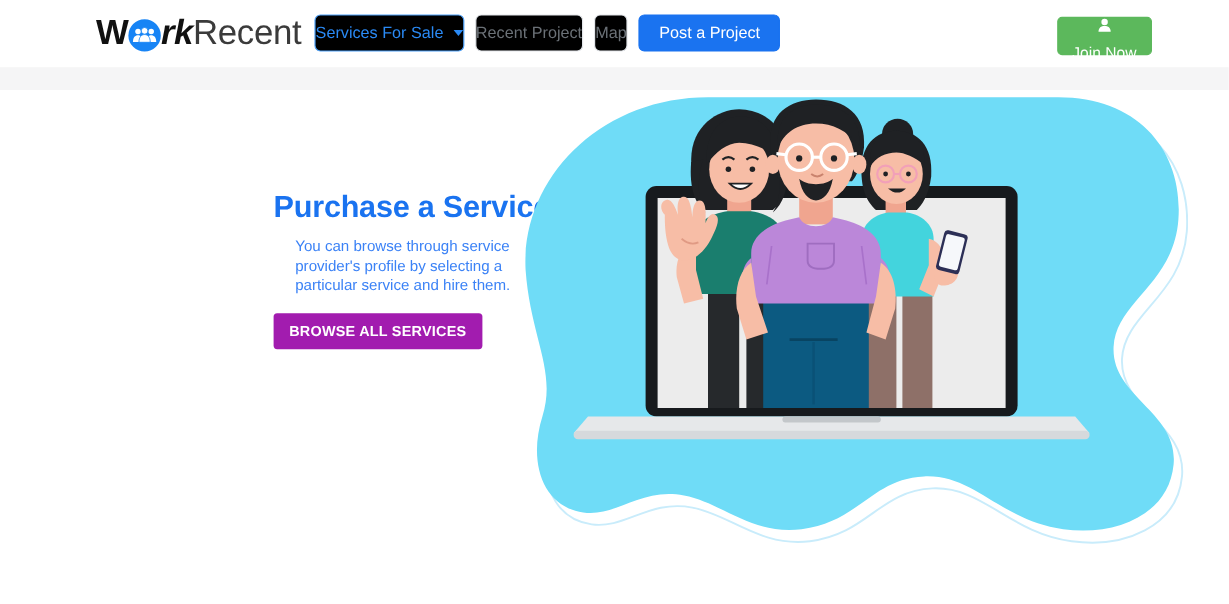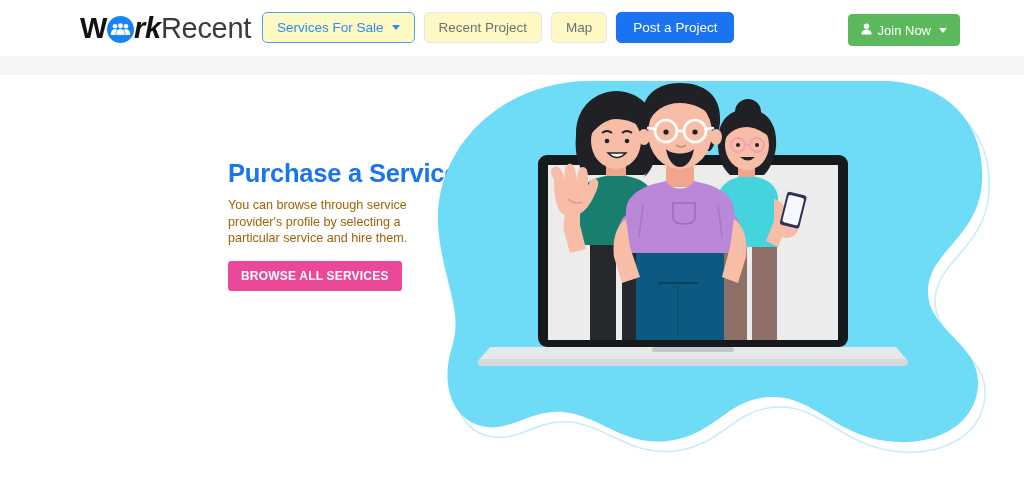--- a/index.html
+++ b/index.html
@@ -30,42 +30,42 @@
   .logo-circle {
     width: 27px; height: 27px; border-radius: 50%;
     background: #1784f5;
     display: inline-flex; align-items: center; justify-content: center;
     margin: 0 0px; position: relative; top: 1px;
   }
 
   
   .nav { position: absolute; left: 262px; top: 12px; display: flex; align-items: center; gap: 9px; }
   .navbtn {
-    height: 31px; padding: 0 14px;
+    height: 31px; padding: 0 0;
     display: inline-flex; align-items: center; gap: 6px;
     border: 1px solid #e3e6ea; border-radius: 5px;
-    background: #fef9c3; color: #6b7177;
+    background: #000000; color: #6b7177;
     font-size: 13.5px; line-height: 29px; white-space: nowrap;
     cursor: pointer;
   }
   .navbtn.active { border-color: #4da0f7; color: #2a8af5; }
   .navbtn.primary { background: #1a73f0; border-color:#1a73f0; color: #ffffff; padding: 0 16px; }
   .caret {
     width: 0; height: 0; display:inline-block;
     border-left: 4.5px solid transparent; border-right: 4.5px solid transparent;
     border-top: 5px solid currentColor; margin-left: 2px;
   }
 
   
   .auth { position: absolute; right: 64px; top: 14px; display: flex; align-items: center; gap: 8px; }
   .btn-join {
     height: 32px; padding: 0 12px;
     display: inline-flex; align-items: center; gap: 6px;
     background: #5cb85c; border: 1px solid #5cb85c; border-radius: 4px;
-    color: #ffffff; font-size: 13px; cursor: pointer; white-space: nowrap;
+    color: #ffffff; font-size: 13px; cursor: pointer; white-space: nowrap; flex-direction: column;
   }
   .btn-login {
     height: 28px; padding: 0 12px;
     display: inline-flex; align-items: center; gap: 6px;
     background: #ffffff; border: 1px solid #dfe3e8; border-radius: 4px;
     color: #33373b; font-size: 13px; cursor: pointer; white-space: nowrap;
   }
 
   
   .subbar {
@@ -75,25 +75,25 @@
 
   
   .hero { position: absolute; top: 75px; left: 0; width: 1024px; height: 428px; background: #fff; }
   .hero-copy { position: absolute; left: 228px; top: 83px; width: 210px; }
   .hero-title {
     font-size: 25.5px; font-weight: bold; color: #1a73f0;
     letter-spacing: -0.2px; white-space: nowrap; line-height: 30px;
   }
   .hero-text {
     margin-top: 9px;
-    font-size: 12.6px; line-height: 16.5px; color: #a16207; width: 205px;
+    font-size: 12.6px; line-height: 16.5px; color: #3b82f6; width: 205px; margin-left: 18px;
   }
   .btn-browse {
     margin-top: 14px; display: inline-block;
-    background: #ec4899; color: #ffffff;
+    background: #a21caf; color: #ffffff;
     font-size: 12px; font-weight: bold; letter-spacing: 0.2px;
     padding: 8px 13px 8px 13px; border: none; border-radius: 3px;
     cursor: pointer;
   }
 
   .illus { position: absolute; left: 430px; top: 0px; width: 560px; height: 420px; }
   .illus svg { display:block; }
 </style>
 </head>
 <body>

